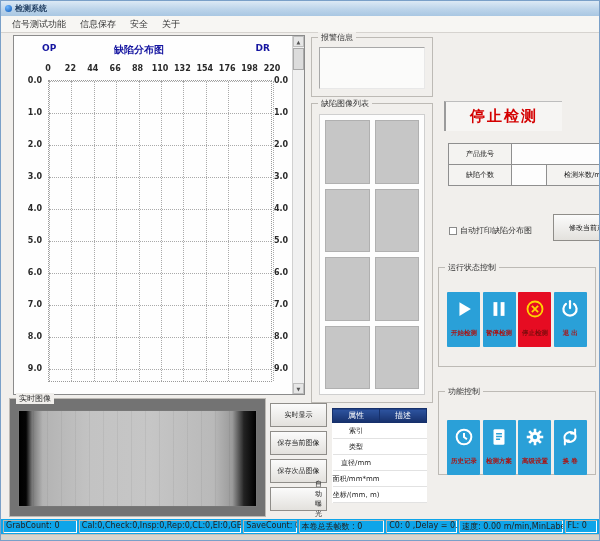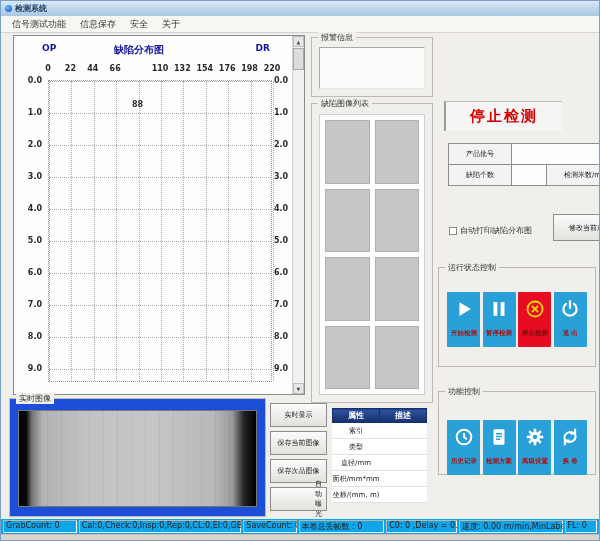--- a/index.html
+++ b/index.html
@@ -68,21 +68,21 @@
   
   .live-img { position:absolute; left:8px; top:11px; right:8px; bottom:9px; border:1px solid #777;
     background:
       repeating-linear-gradient(90deg, rgba(0,0,0,.05) 0 1px, rgba(255,255,255,0) 1px 14px),
       linear-gradient(90deg,#000 0%,#050505 3%,#777 5.5%,#b3b3b3 10%,#c3c3c3 30%,#c6c6c6 55%,#b9b9b9 82%,#9a9a9a 90%,#222 95%,#000 100%); }
 
   .live-btn { position:absolute; left:269px; width:57px; height:24px; font-size:7px; }
 
   
   .dtable { position:absolute; left:331px; top:407px; width:95px; border-collapse:collapse; background:#fff; }
-  .dtable th { background:linear-gradient(180deg,#2e54a0,#16306b); color:#fff; font-size:8px; font-weight:bold; height:14px; border:1px solid #16306b; }
+  .dtable th { background:linear-gradient(180deg,#2e54a0,#16306b); color:#fff; font-size:8px; font-weight:normal; height:14px; border:1px solid #16306b; }
   .dtable td { height:16px; font-size:7px; color:#222; border-bottom:1px solid #e2e2e2; text-align:center; white-space:nowrap; }
 
   
   .statusbar { position:absolute; left:0; top:518px; width:100%; height:15px; background:#0ea5e9; display:flex; align-items:stretch; padding:1px 2px; gap:2px; }
   .seg { font-size:8px; color:#222; padding:1px 0 0 3px; box-shadow:inset 1px 1px 0 #b9b6b0, inset -1px -1px 0 #fdfdfd; overflow:hidden; white-space:nowrap; }
   .bottom-strip { position:absolute; left:0; top:533px; width:100%; height:8px; background:#d8d5cf; border-top:1px solid #c2bfb9; }
 </style>
 </head>
 <body>
 
@@ -127,21 +127,21 @@
         <div class="gy" style="top: 192px;"></div>
         <div class="gy" style="top: 224px;"></div>
         <div class="gy" style="top: 256px;"></div>
         <div class="gy" style="top: 288px;"></div>
       </div>
     <div id="chart-labels">
         <div class="xlab" style="left: 22px;">0</div>
         <div class="xlab" style="left: 44.4px;">22</div>
         <div class="xlab" style="left: 66.8px;">44</div>
         <div class="xlab" style="left: 89.2px;">66</div>
-        <div class="xlab" style="left: 111.6px; margin-top: 36px;">88</div>
+        <div class="xlab" style="left: 111.6px;">88</div>
         <div class="xlab" style="left: 134px;">110</div>
         <div class="xlab" style="left: 156.4px;">132</div>
         <div class="xlab" style="left: 178.8px;">154</div>
         <div class="xlab" style="left: 201.2px;">176</div>
         <div class="xlab" style="left: 223.6px;">198</div>
         <div class="xlab" style="left: 246px;">220</div>
         <div class="ylab l" style="top: 40px;">0.0</div>
         <div class="ylab r" style="top: 40px;">0.0</div>
         <div class="ylab l" style="top: 72px;">1.0</div>
         <div class="ylab r" style="top: 72px;">1.0</div>
@@ -283,21 +283,21 @@
               <path d="M6.2 14.5a6.3 6.3 0 0 1 10.6-6"></path>
               <path d="M17.8 9.5a6.3 6.3 0 0 1-10.6 6"></path>
               <path d="M17.6 3.8v4.4h-4.4" stroke-linejoin="round"></path>
               <path d="M6.4 20.2v-4.4h4.4" stroke-linejoin="round"></path>
             </svg></div>
           <div class="lbl">换 卷</div>
         </div>
       </div>
   </div>
 
-  <div class="group" style="left:8px;top:397px;width:257px;height:119px;background:#1d4ed8;">
+  <div class="group" style="left:8px;top:397px;width:257px;height:119px;background:#737373;">
     <span class="legend">实时图像</span>
     <div class="live-img"></div>
   </div>
   <div id="live-buttons">
       <div class="btn3d live-btn" style="top: 402px;">实时显示</div>
       <div class="btn3d live-btn" style="top: 430px;">保存当前图像</div>
       <div class="btn3d live-btn" style="top: 458px;">保存次品图像</div>
       <div class="btn3d live-btn" style="top: 486px; padding-left: 44px;">自动曝光</div>
     </div>
 

